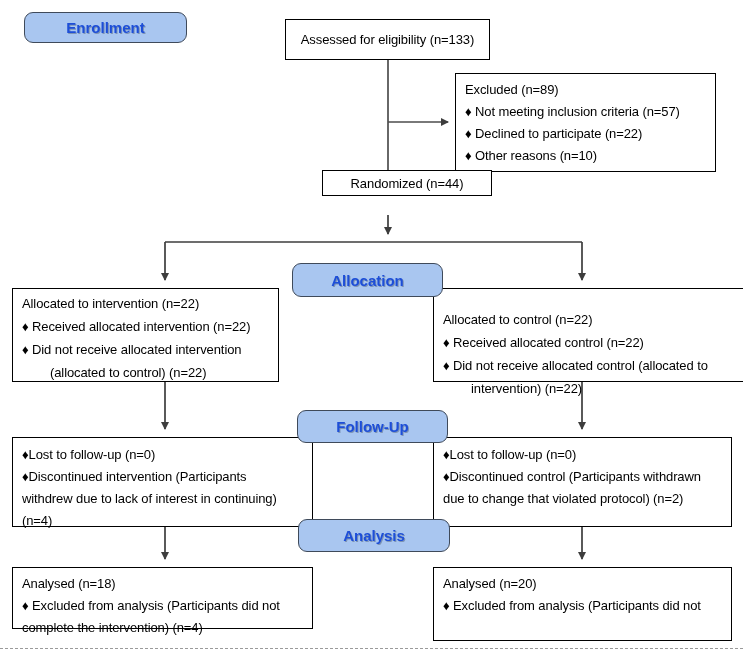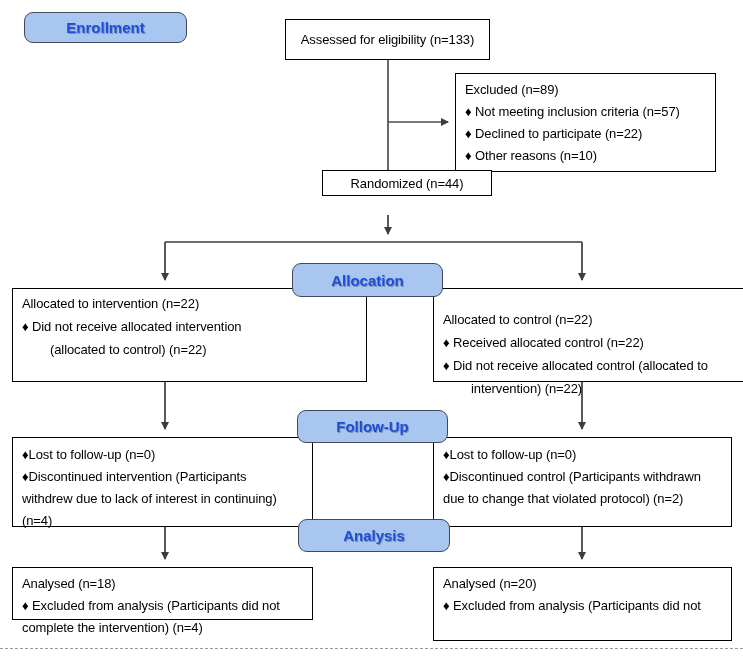--- a/index.html
+++ b/index.html
@@ -74,22 +74,23 @@
     <div class="bl">Excluded (n=89)</div>
     <div class="bl">♦  Not meeting inclusion criteria (n=57)</div>
     <div class="bl">♦  Declined to participate (n=22)</div>
     <div class="bl">♦  Other reasons (n=10)</div>
   </div>
 
   <div class="box center" style="left:307px;top:170px;width:170px;height:26px;margin-left:15px;">
     <div class="bl">Randomized (n=44)</div>
   </div>
 
-  <div class="box pad lh23" style="left:12px;top:288px;width:355px;height:94px;padding-top:3px;">
+  <div class="box pad lh23" style="left:12px;top:288px;width:267px;height:94px;padding-top:3px;">
     <div class="bl">Allocated to intervention (n=22)</div>
+    <div class="bl">♦ Received allocated intervention (n=22)</div>
     <div class="bl">♦ Did not receive allocated intervention</div>
     <div class="bl ind">(allocated to control) (n=22)</div>
   </div>
 
   <div class="box pad lh23" style="left:433px;top:288px;width:347px;height:94px;padding-top:19px;">
     <div class="bl">Allocated to control (n=22)</div>
     <div class="bl">♦ Received allocated control (n=22)</div>
     <div class="bl">♦ Did not receive allocated control (allocated to</div>
     <div class="bl ind">intervention) (n=22)</div>
   </div>
@@ -100,21 +101,21 @@
     <div class="bl">withdrew due to lack of interest in continuing)</div>
     <div class="bl">(n=4)</div>
   </div>
 
   <div class="box pad lh22" style="left:433px;top:437px;width:299px;height:90px;padding-top:6px;">
     <div class="bl">♦Lost to follow-up (n=0)</div>
     <div class="bl">♦Discontinued control (Participants withdrawn</div>
     <div class="bl">due to change that violated protocol) (n=2)</div>
   </div>
 
-  <div class="box pad lh22" style="left:12px;top:567px;width:301px;height:53px;padding-top:5px;">
+  <div class="box pad lh22" style="left:12px;top:567px;width:301px;height:62px;padding-top:5px;">
     <div class="bl">Analysed (n=18)</div>
     <div class="bl">♦ Excluded from analysis (Participants did not</div>
     <div class="bl">complete the intervention) (n=4)</div>
   </div>
 
   <div class="box pad lh22" style="left:433px;top:567px;width:299px;height:74px;padding-top:5px;">
     <div class="bl">Analysed (n=20)</div>
     <div class="bl">♦ Excluded from analysis (Participants did not</div>
   </div>
 

